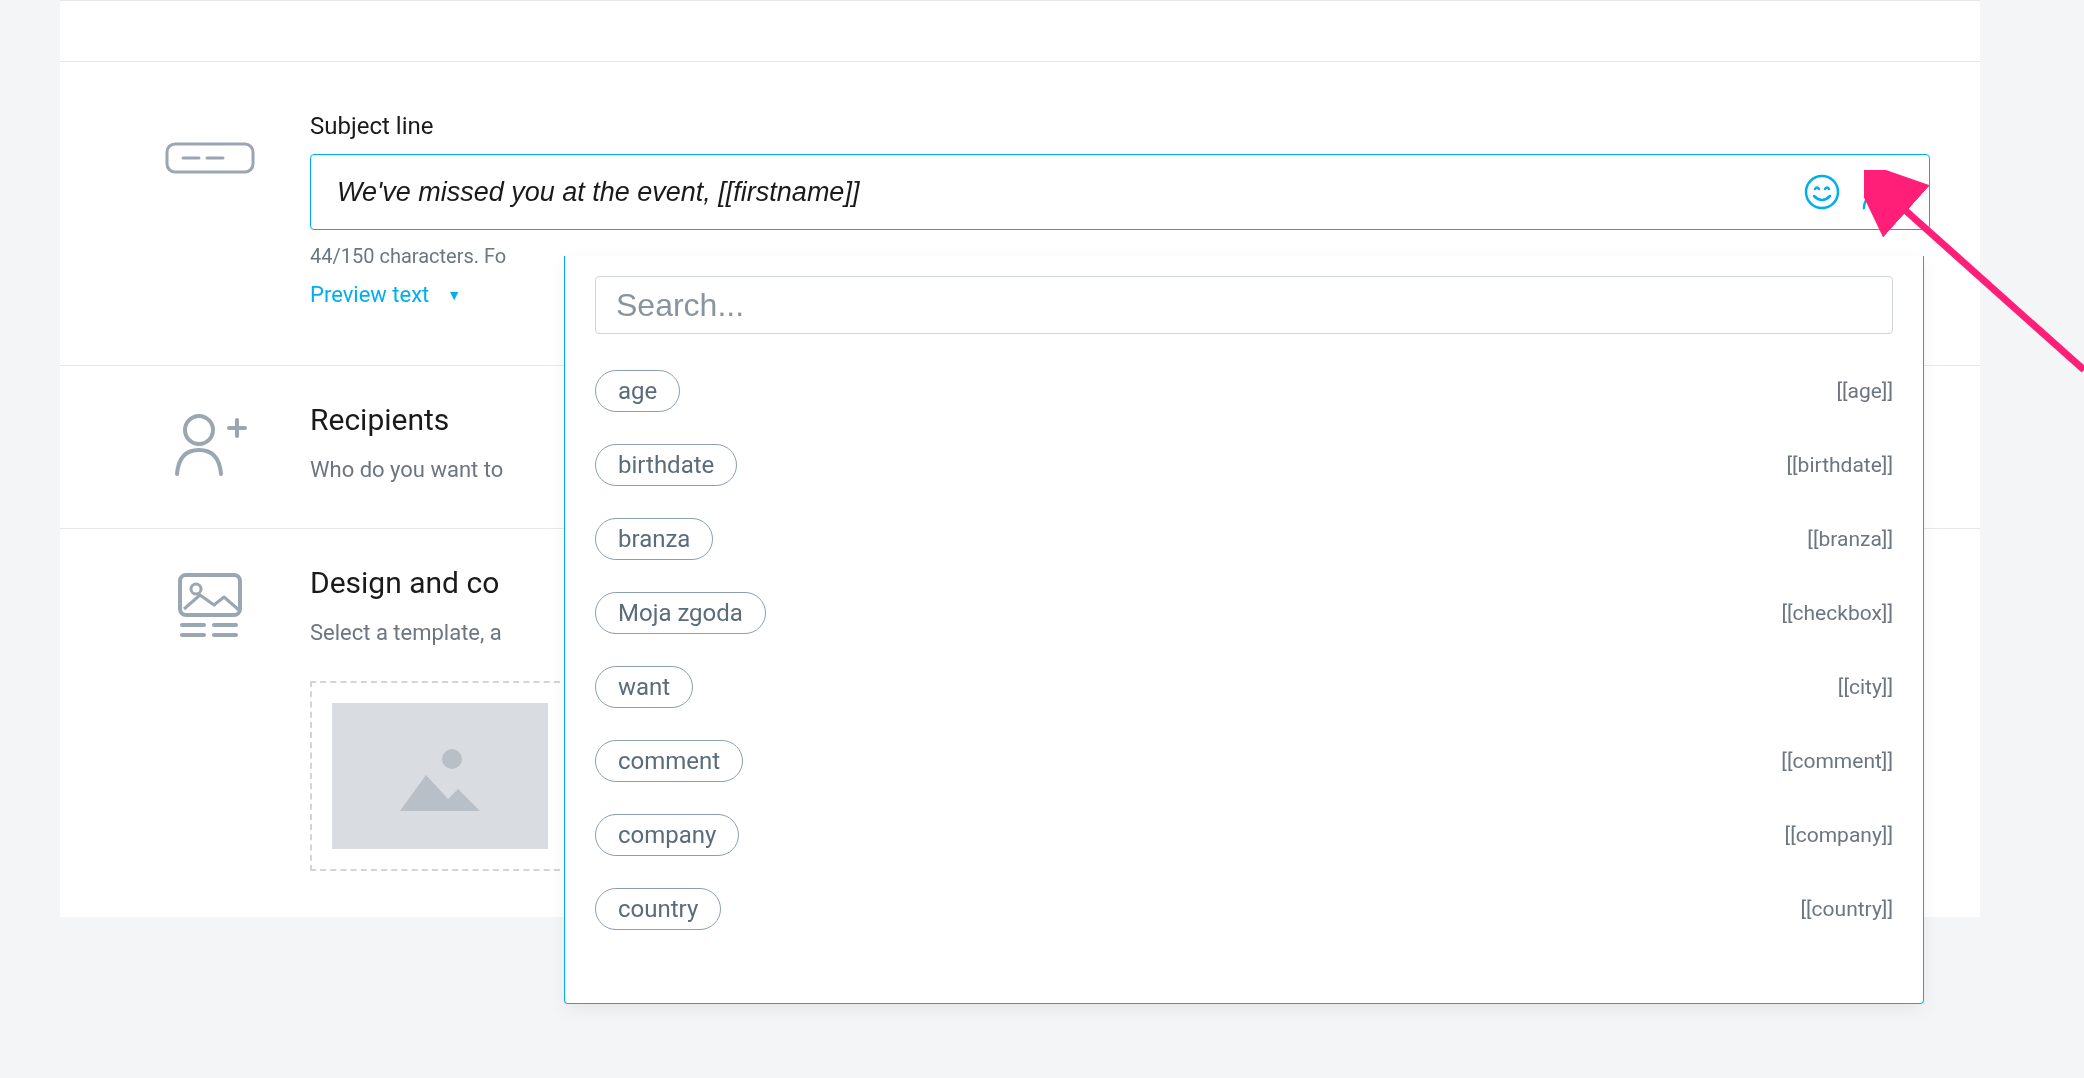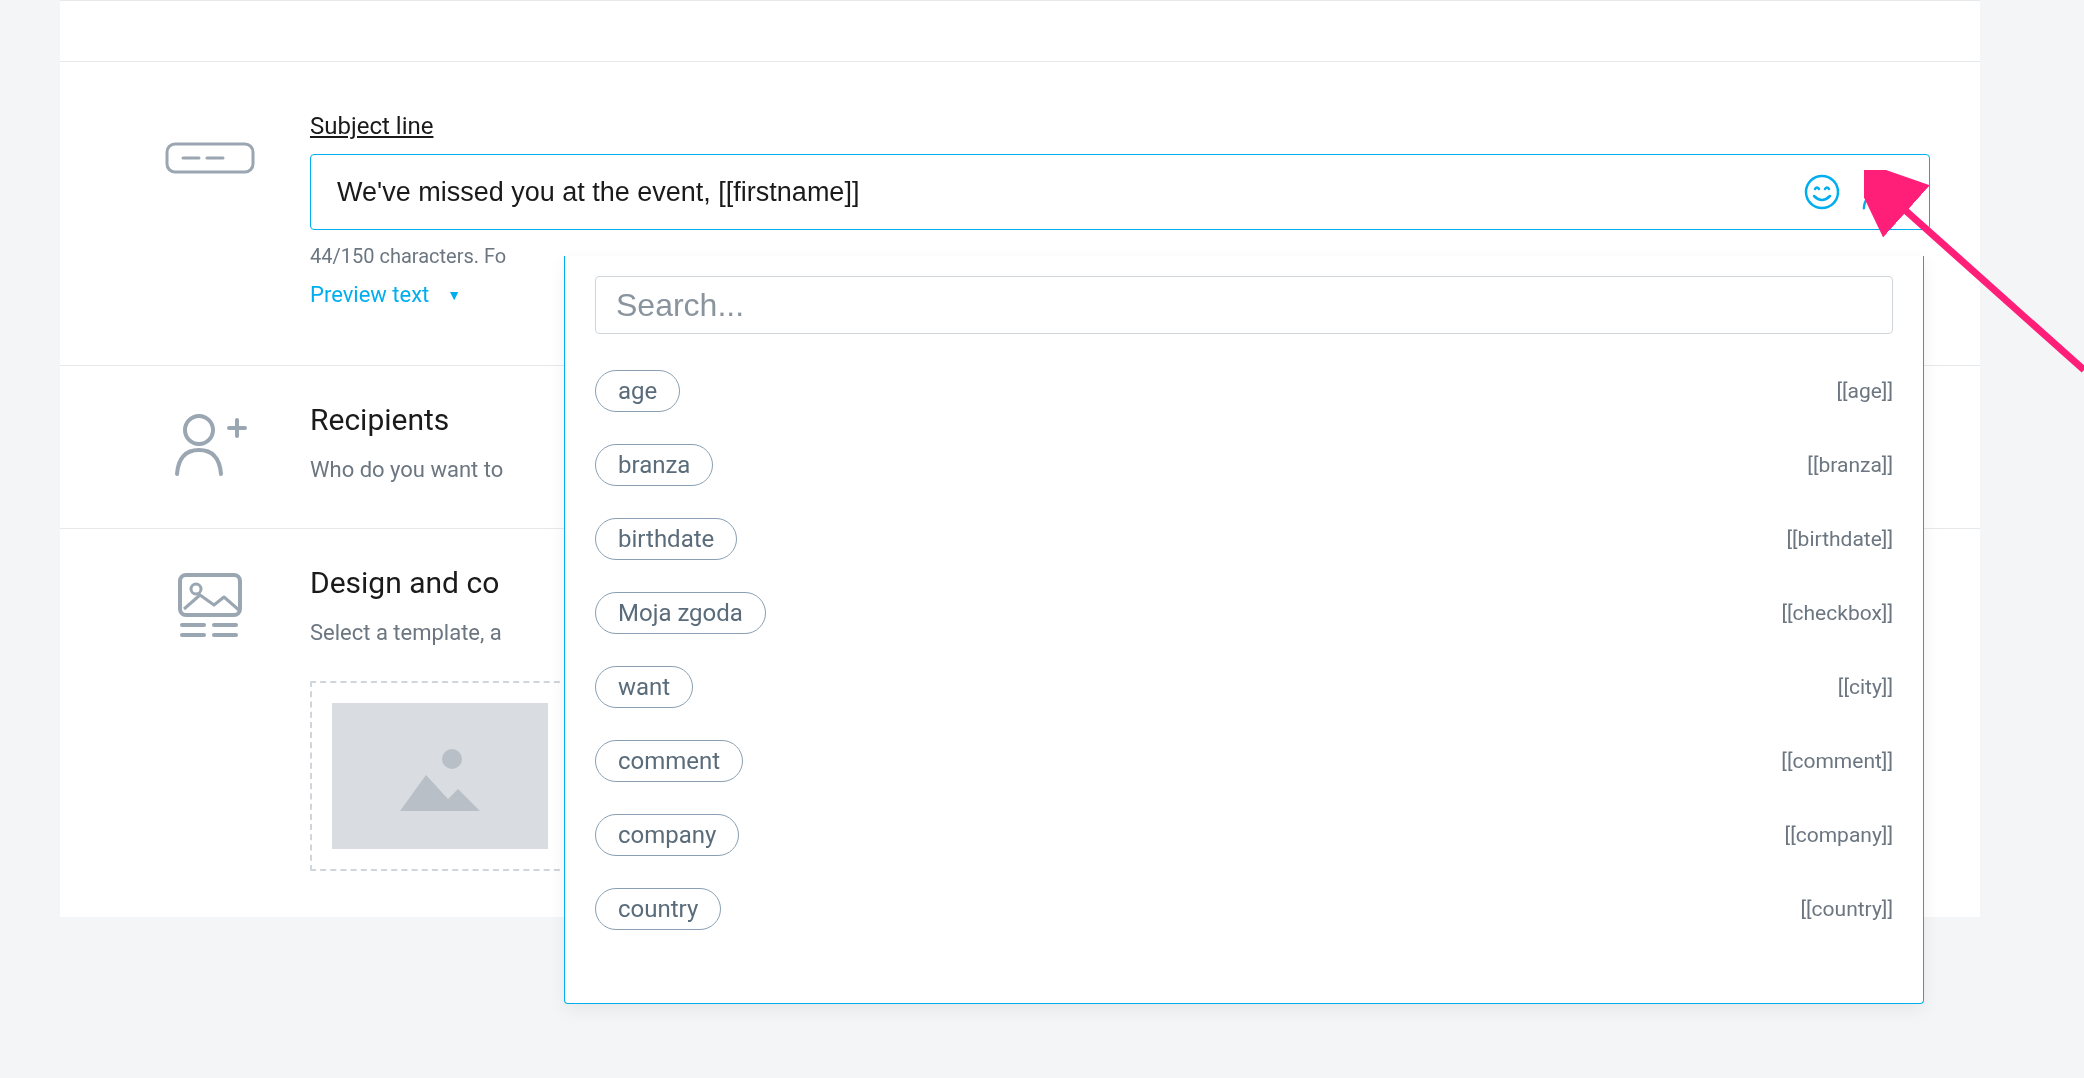--- a/index.html
+++ b/index.html
@@ -47,39 +47,39 @@
     align-items: flex-start;
     justify-content: center;
   }
   .section-body {
     margin-left: 200px;
   }
   .label {
     font-size: 24px;
     color: #1a1a1a;
     margin-bottom: 14px;
-    text-decoration: underline;
   }
   .subject-input-wrap {
     position: relative;
     border: 1.5px solid #00aeef;
     border-radius: 4px;
     height: 76px;
     display: flex;
     align-items: center;
     padding: 0 26px;
     background: #fff;
   }
   .subject-input {
     flex: 1;
     border: none;
     outline: none;
     font-size: 27px;
     color: #1a1a1a;
     background: transparent;
+    font-style: italic;
   }
   .subject-actions {
     display: flex;
     gap: 18px;
     align-items: center;
   }
   .icon-btn {
     width: 42px;
     height: 42px;
     display: inline-flex;
@@ -284,26 +284,26 @@
     <div class="dd-search-wrap">
       <input class="dd-search" type="text" placeholder="Search..." style="">
     </div>
     <div class="dd-list" id="dd-list">
 
     <div class="dd-item">
           <span class="pill">age</span>
           <span class="token">[[age]]</span>
         </div>
         <div class="dd-item">
+          <span class="pill">birthdate</span>
+          <span class="token">[[birthdate]]</span>
+        </div>
+        <div class="dd-item">
           <span class="pill">branza</span>
           <span class="token">[[branza]]</span>
-        </div>
-        <div class="dd-item">
-          <span class="pill">birthdate</span>
-          <span class="token">[[birthdate]]</span>
         </div>
         <div class="dd-item">
           <span class="pill">Moja zgoda</span>
           <span class="token">[[checkbox]]</span>
         </div>
         <div class="dd-item">
           <span class="pill">want</span>
           <span class="token">[[city]]</span>
         </div>
         <div class="dd-item">

